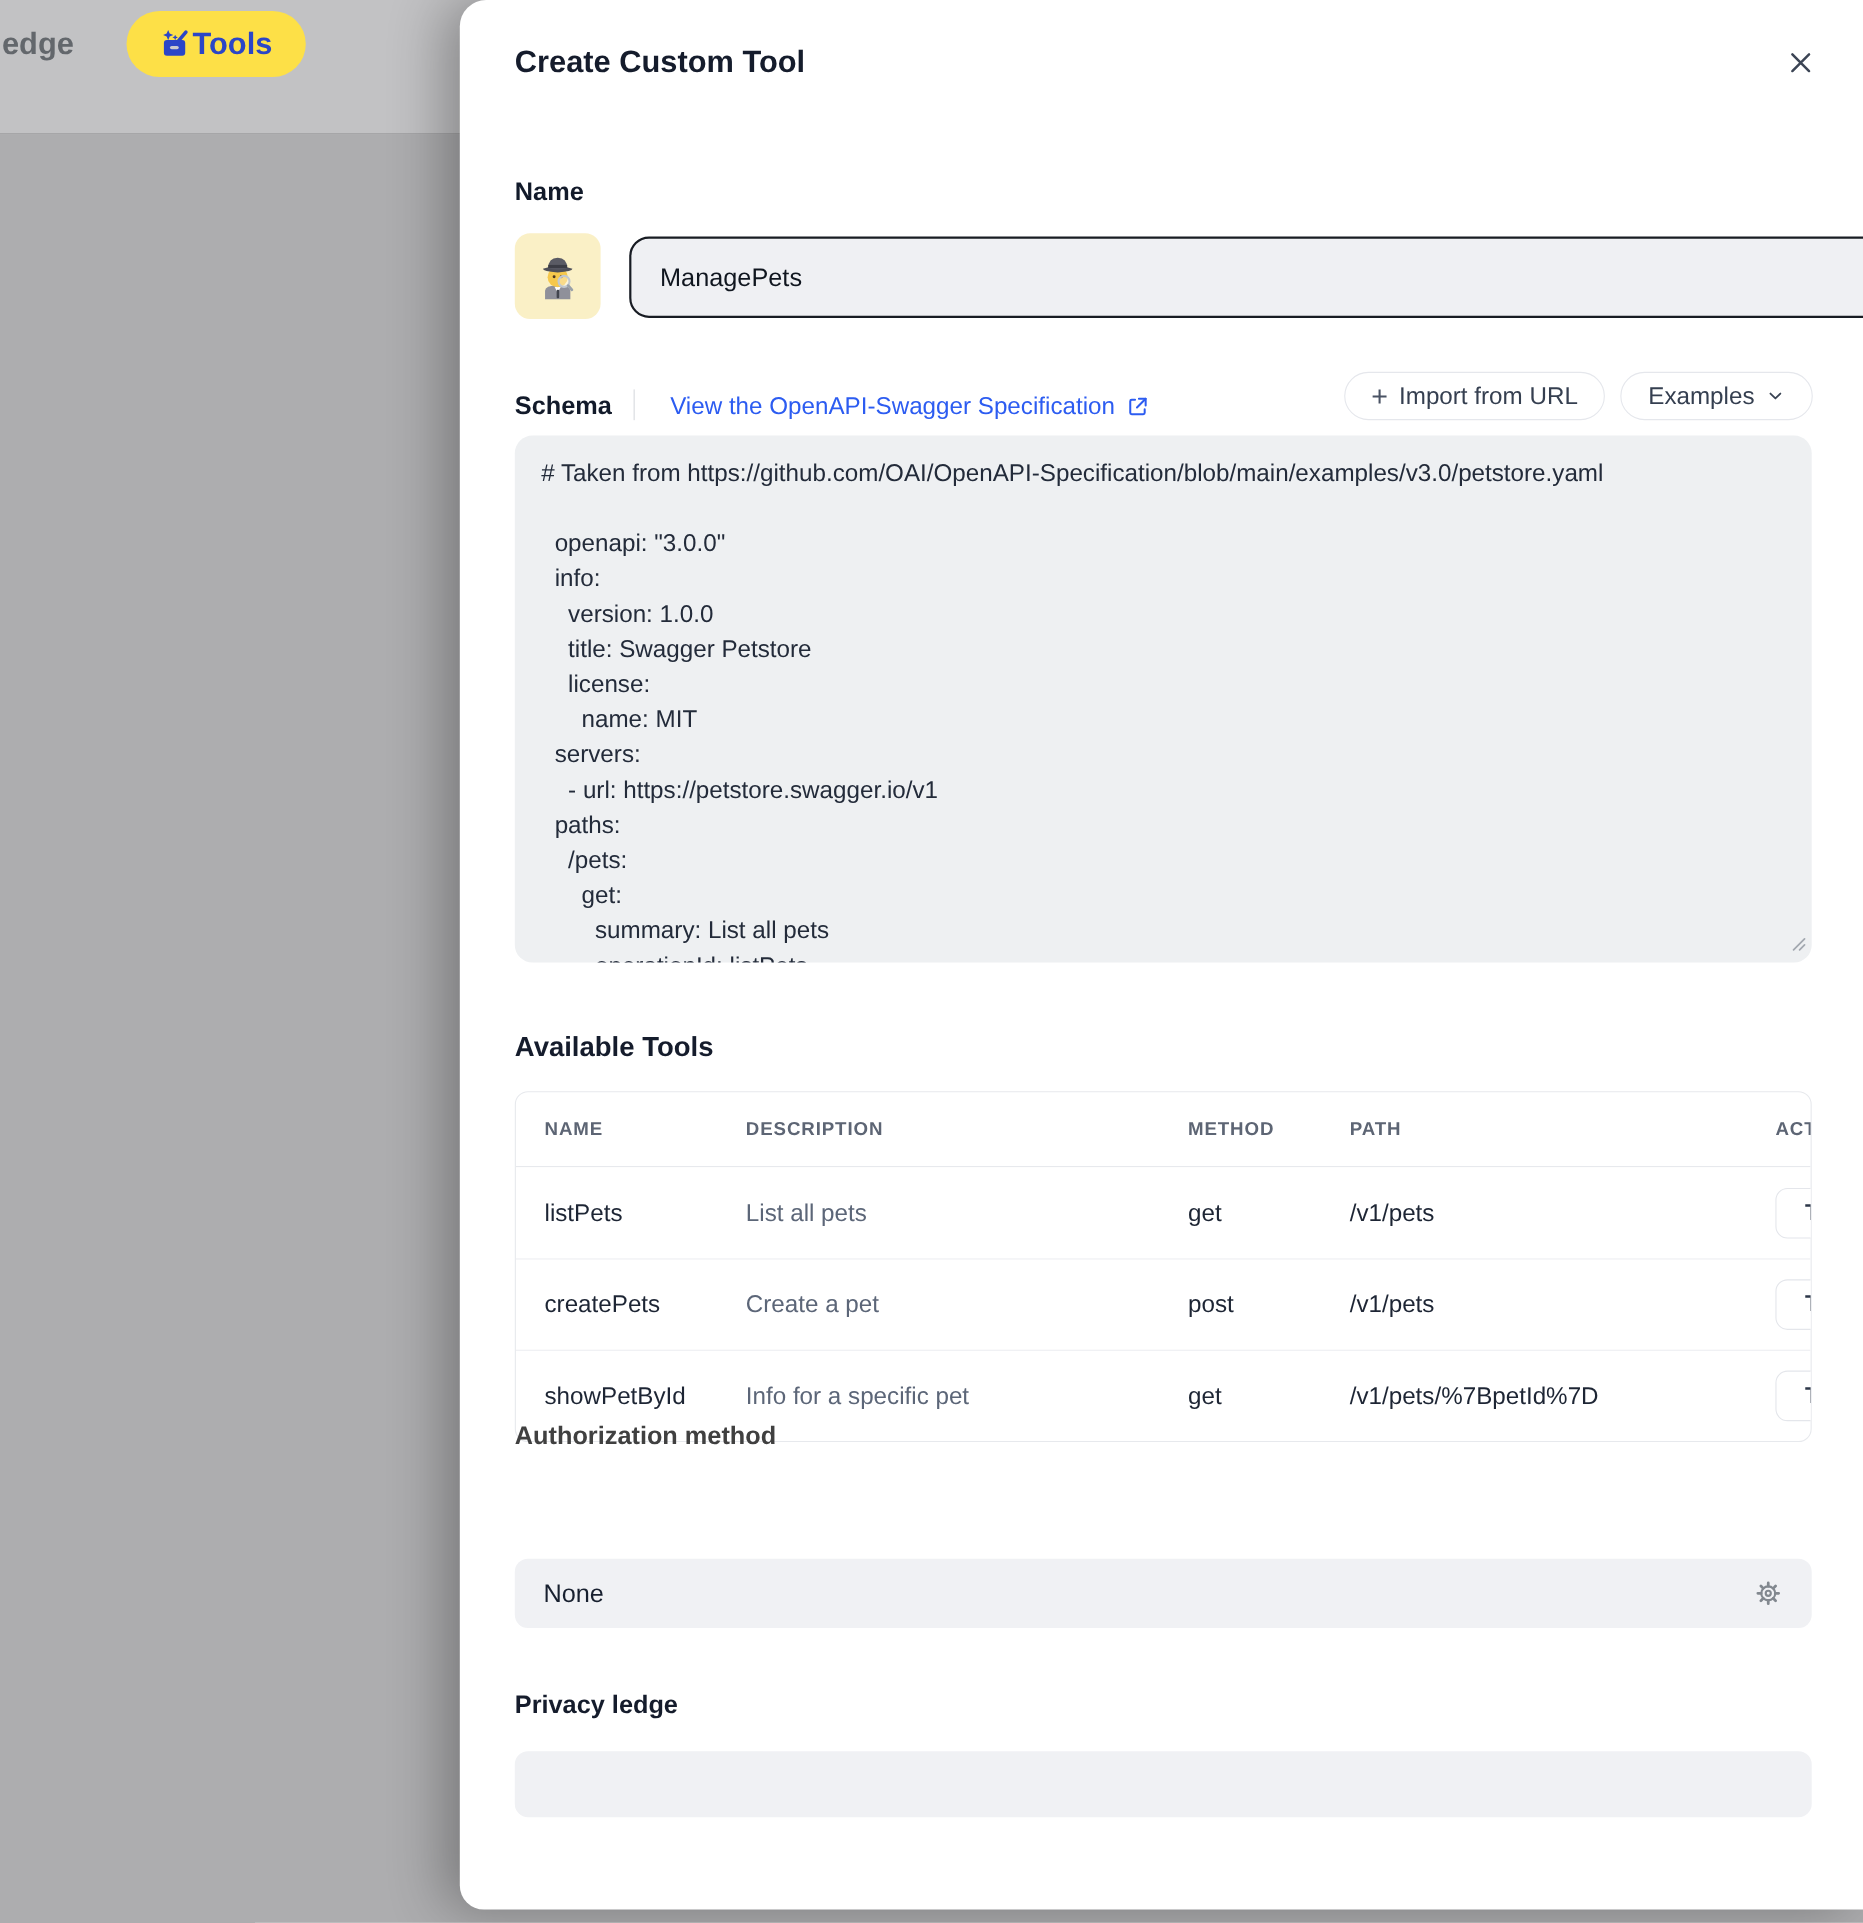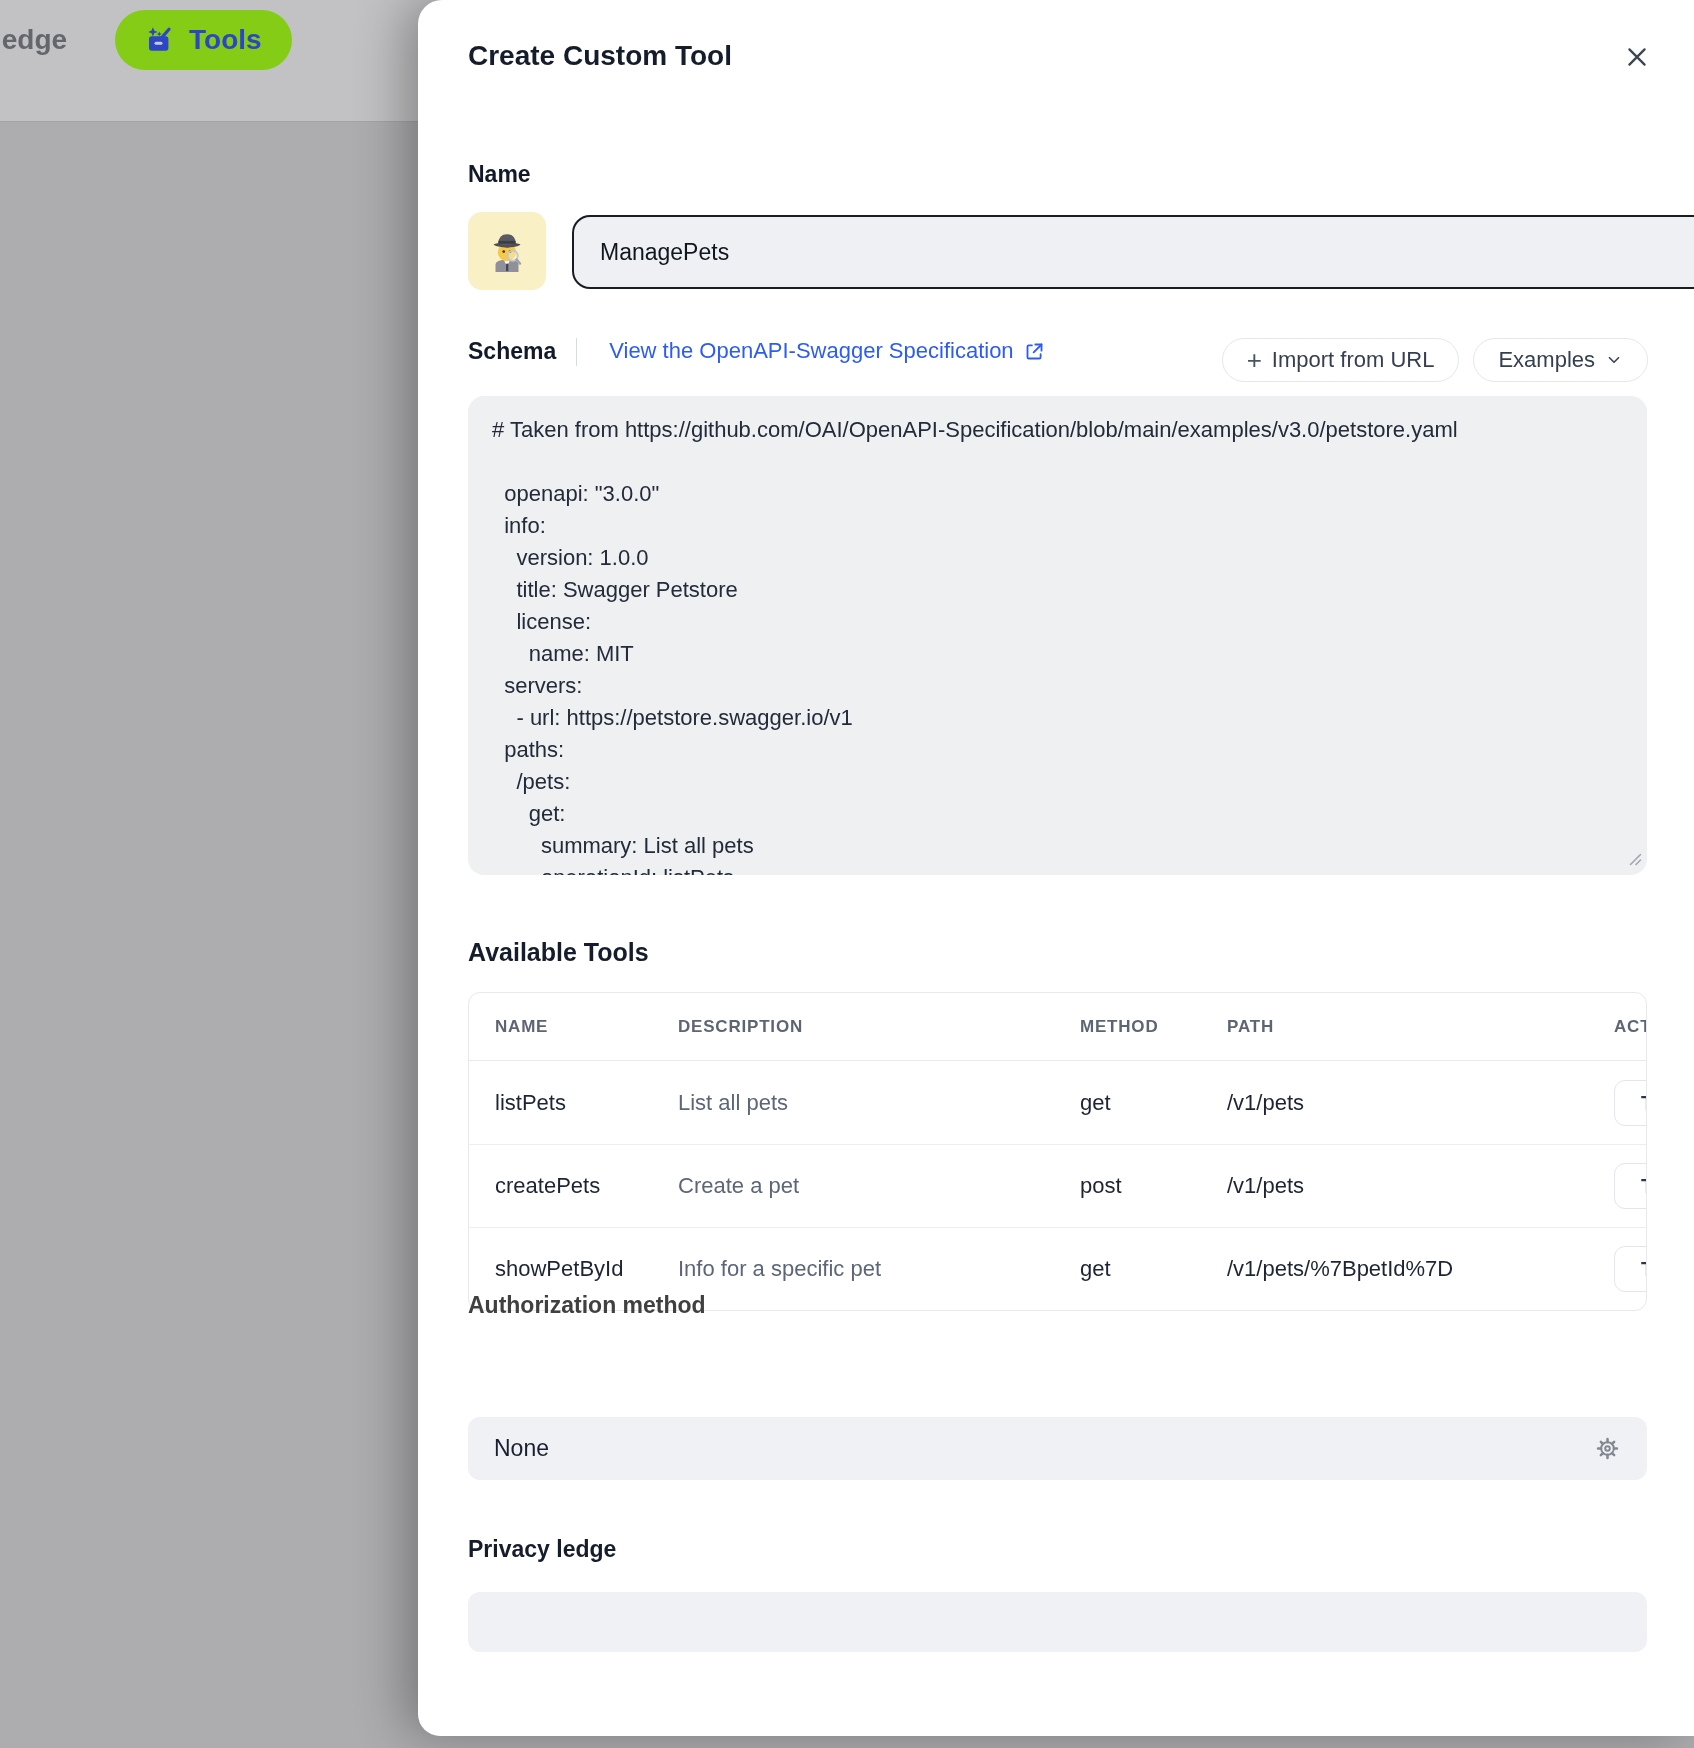--- a/index.html
+++ b/index.html
@@ -15,22 +15,22 @@
   .bg-header {
     position:absolute; left:0; top:0; width:100%; height:122px;
     background:#c2c2c4; border-bottom:1px solid #a4a4a6;
   }
   .bg-tab-knowledge {
     position:absolute; left:-6px; top:24px;
     font-size:28px; font-weight:600; color:#63676c;
   }
   .bg-tab-tools {
     position:absolute; left:115px; top:10px; height:60px; padding:0 30px;
-    display:flex; align-items:center; gap:14px;
-    background:#84cc16; border-radius:30px;
+    display:flex; align-items:center; 
+    background:#fde047; border-radius:30px;
   }
   .bg-tab-tools .label { font-size:28px; font-weight:700; color:#2b46c7; }
 
   
   .modal {
     position:absolute; left:418px; top:0; width:1276px; height:1736px;
     background:#ffffff;
     border-radius:24px 0 0 22px;
     box-shadow:-14px 0 50px rgba(0,0,0,0.30);
     overflow:hidden;
@@ -55,21 +55,21 @@
   .name-input {
     position:absolute; left:154px; top:215px; width:1266px; height:74px;
     background:#eff0f3; border:2.5px solid #181c23; border-radius:18px;
     font-family:"Liberation Sans", sans-serif;
     font-size:23px; color:#10161f; padding:0 26px; outline:none;
   }
 
   
   .schema-row {
     position:absolute; left:50px; top:338px; width:1180px; height:44px;
-    display:flex; align-items:flex-start;
+    display:flex; align-items:flex-end;
   }
   .schema-row .divider { width:1px; height:28px; background:#d7dade; margin:0 20px; }
   .schema-link {
     display:flex; align-items:center; gap:10px;
     font-size:22px; font-weight:500; color:#2c5cf1; cursor:pointer; text-decoration:none;margin-left:12px;
   }
   .pill-btn {
     display:flex; align-items:center; gap:10px; height:44px; padding:0 24px;
     border:1px solid #e5e7ec; border-radius:22px; background:#fff;
     font-size:22px; font-weight:500; color:#353f50; cursor:pointer;

